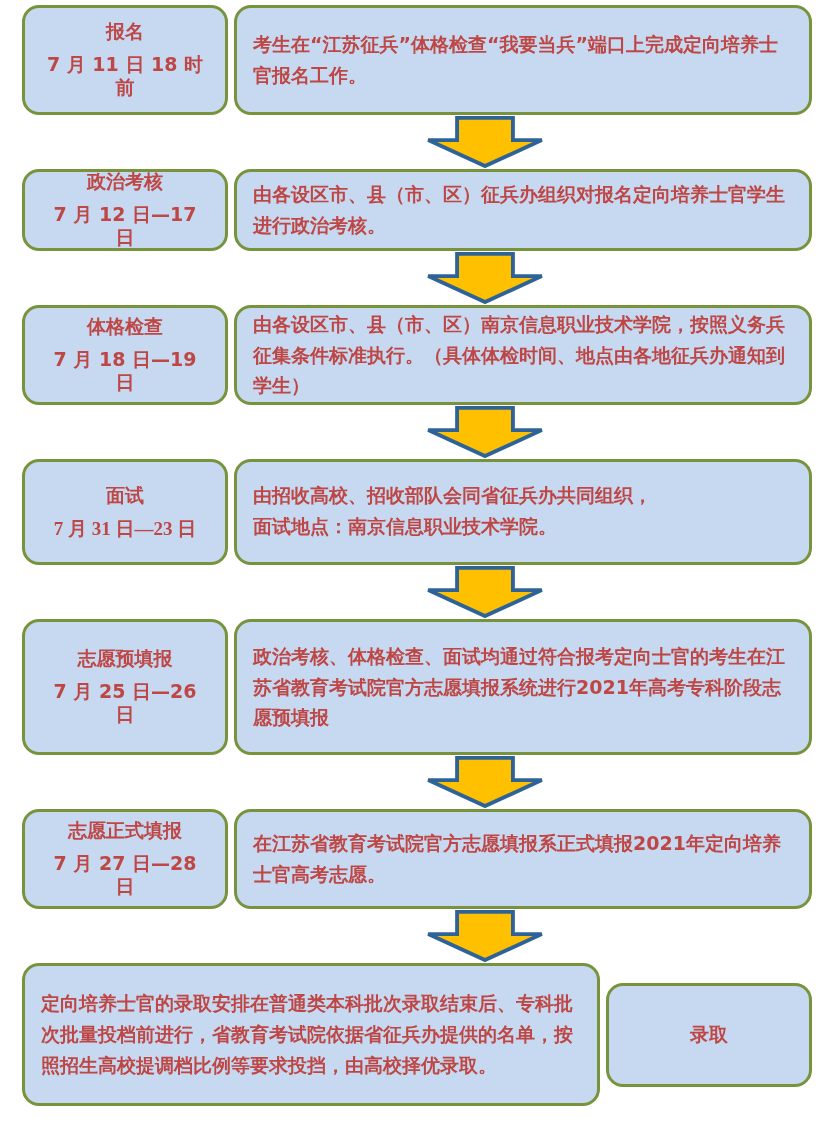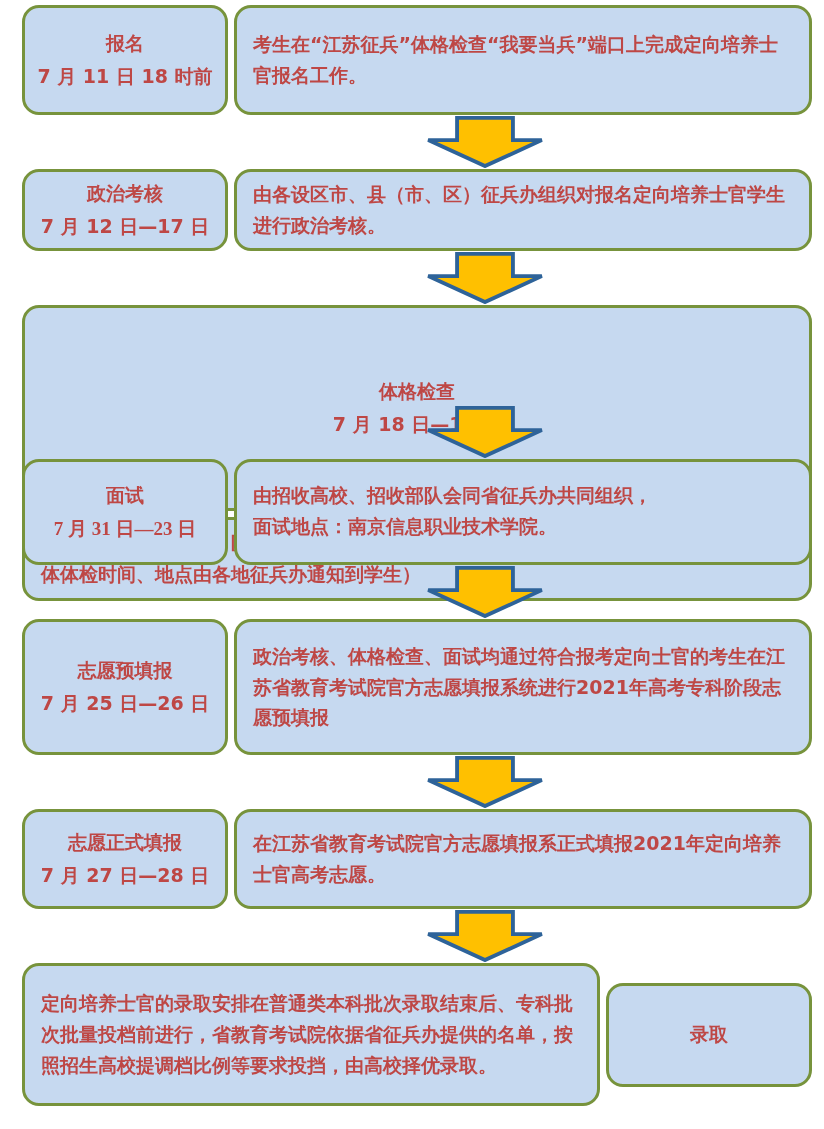--- a/index.html
+++ b/index.html
@@ -26,38 +26,38 @@
   }
   .row {
     display: flex;
     align-items: stretch;
     gap: 6px;
     padding-left: 22px;
     padding-right: 12px;
   }
   .r1 { height: 110px; }
   .r2 { height: 82px; }
-  .r3 { height: 100px; flex-direction: column; }
+  .r3 { height: 100px; }
   .r4 { height: 106px; font-family: Liberation Serif, serif; }
   .r5 { height: 136px; }
   .r6 { height: 100px; border-radius: 32px; }
   .r7 { height: 143px; align-items: center; }
   .box {
     background: var(--box-fill);
     border: 3px solid var(--box-border);
     border-radius: 17px;
     display: flex;
     flex-direction: column;
     justify-content: center;
   }
   .left {
     flex: 0 0 206px;
     text-align: center;
     gap: 9px;
-    padding: 4px 6px;
+    padding: 4px 16px;
     align-items: center;
   }
   .right {
     flex: 1 1 auto;
     padding: 8px 14px 8px 16px;
   }
   .r7 .left  { height: 104px; }
   .r7 .right { height: 143px; }
   .stage, .date {
     color: var(--text-red);

